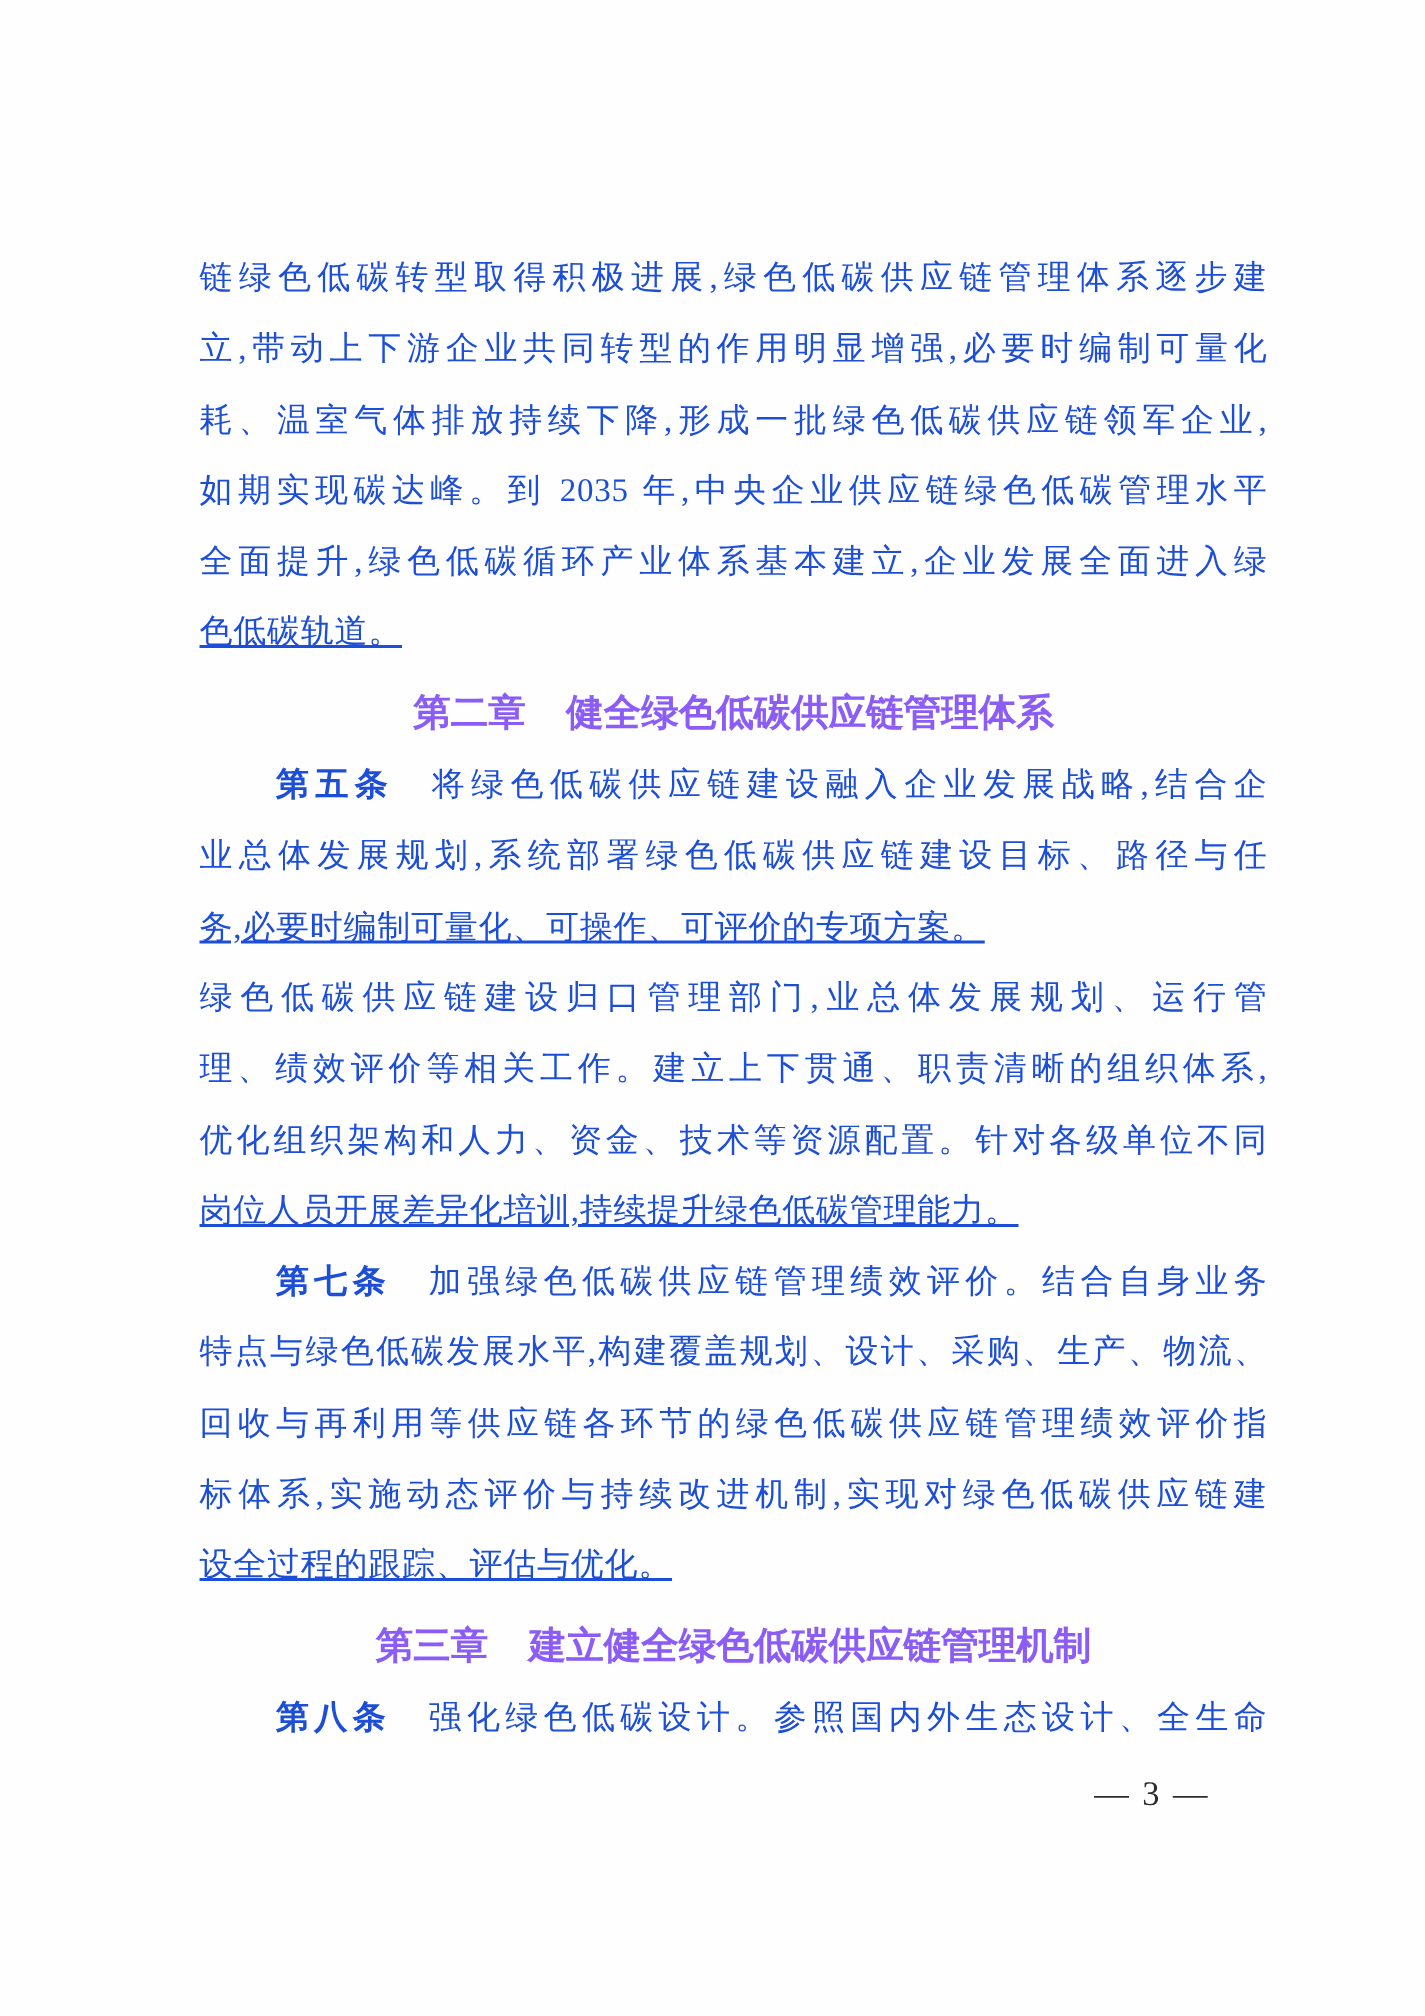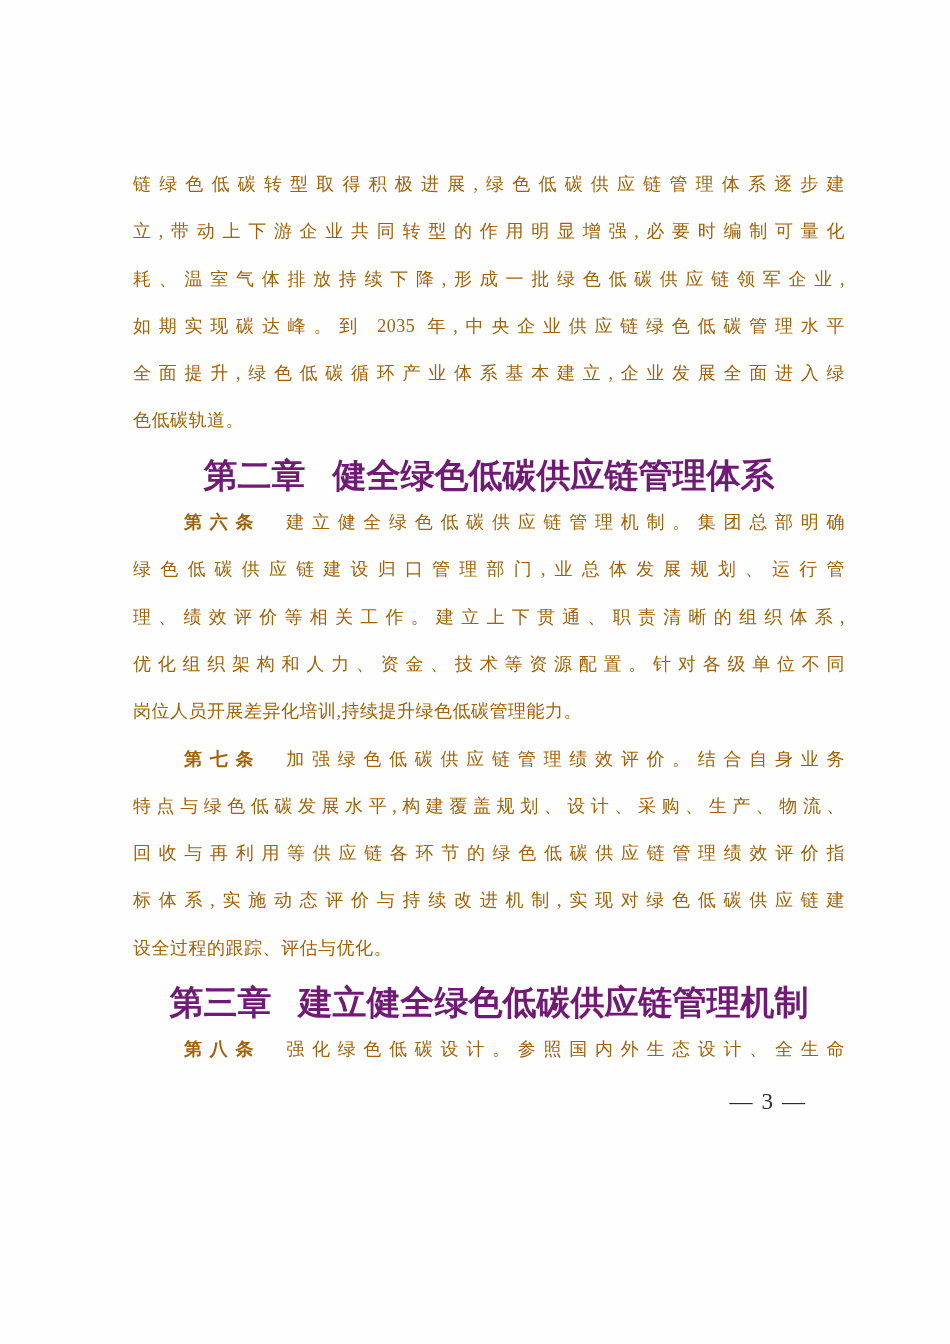--- a/index.html
+++ b/index.html
@@ -17,51 +17,52 @@
   }
 
   .doc-body {
     position: absolute;
     left: 133px;
     top: 161px;
     width: 712px;
   }
 
   .line {
-    font-size: 18px;
+    font-size: 22px;
     line-height: 47.3px;
     letter-spacing: 0.5px;
-    color: #a16207;
+    color: #1d4ed8;
     text-align: justify;
     text-align-last: justify;
     white-space: nowrap;
     overflow: visible;
   }
 
   .line.last {
     text-align: right;
     text-align-last: left;
+    text-decoration: underline;
   }
 
   .line.indent { padding-left: 51px; }
 
   .art-label {
     font-weight: 700;
     margin-right: 25px;
   }
 
   .chapter-heading {
     font-family: "Liberation Sans", "DejaVu Sans", sans-serif;
     font-weight: 700;
-    font-size: 34px;
+    font-size: 25px;
     line-height: 47.3px;
     padding-top: 7px;
     text-align: center;
     text-align-last: center;
-    color: #701a75;
+    color: #8b5cf6;
     white-space: nowrap;
   }
 
   .chapter-num { margin-right: 27px; }
 
   .page-number {
     margin-top: 15px;
     text-align: right;
     text-align-last: right;
     padding-right: 40px;
@@ -83,25 +84,29 @@
       <div class="line">耗、温室气体排放持续下降,形成一批绿色低碳供应链领军企业,</div>
       <div class="line">如期实现碳达峰。到 2035 年,中央企业供应链绿色低碳管理水平</div>
       <div class="line">全面提升,绿色低碳循环产业体系基本建立,企业发展全面进入绿</div>
       <div class="line last">色低碳轨道。</div>
     </div>
 
     <div class="chapter-heading">
       <span class="chapter-num">第二章</span><span>健全绿色低碳供应链管理体系</span>
     </div>
 
+    <div>
+      <div class="line indent">
+        <span class="art-label">第五条</span><span>将绿色低碳供应链建设融入企业发展战略,结合企</span>
+      </div>
+      <div class="line">业总体发展规划,系统部署绿色低碳供应链建设目标、路径与任</div>
+      <div class="line last">务,必要时编制可量化、可操作、可评价的专项方案。</div>
+    </div>
 
     <div>
-      <div class="line indent">
-        <span class="art-label">第六条</span><span>建立健全绿色低碳供应链管理机制。集团总部明确</span>
-      </div>
       <div class="line">绿色低碳供应链建设归口管理部门,业总体发展规划、运行管</div>
       <div class="line">理、绩效评价等相关工作。建立上下贯通、职责清晰的组织体系,</div>
       <div class="line">优化组织架构和人力、资金、技术等资源配置。针对各级单位不同</div>
       <div class="line last">岗位人员开展差异化培训,持续提升绿色低碳管理能力。</div>
     </div>
 
     <div>
       <div class="line indent">
         <span class="art-label">第七条</span><span>加强绿色低碳供应链管理绩效评价。结合自身业务</span>
       </div>

